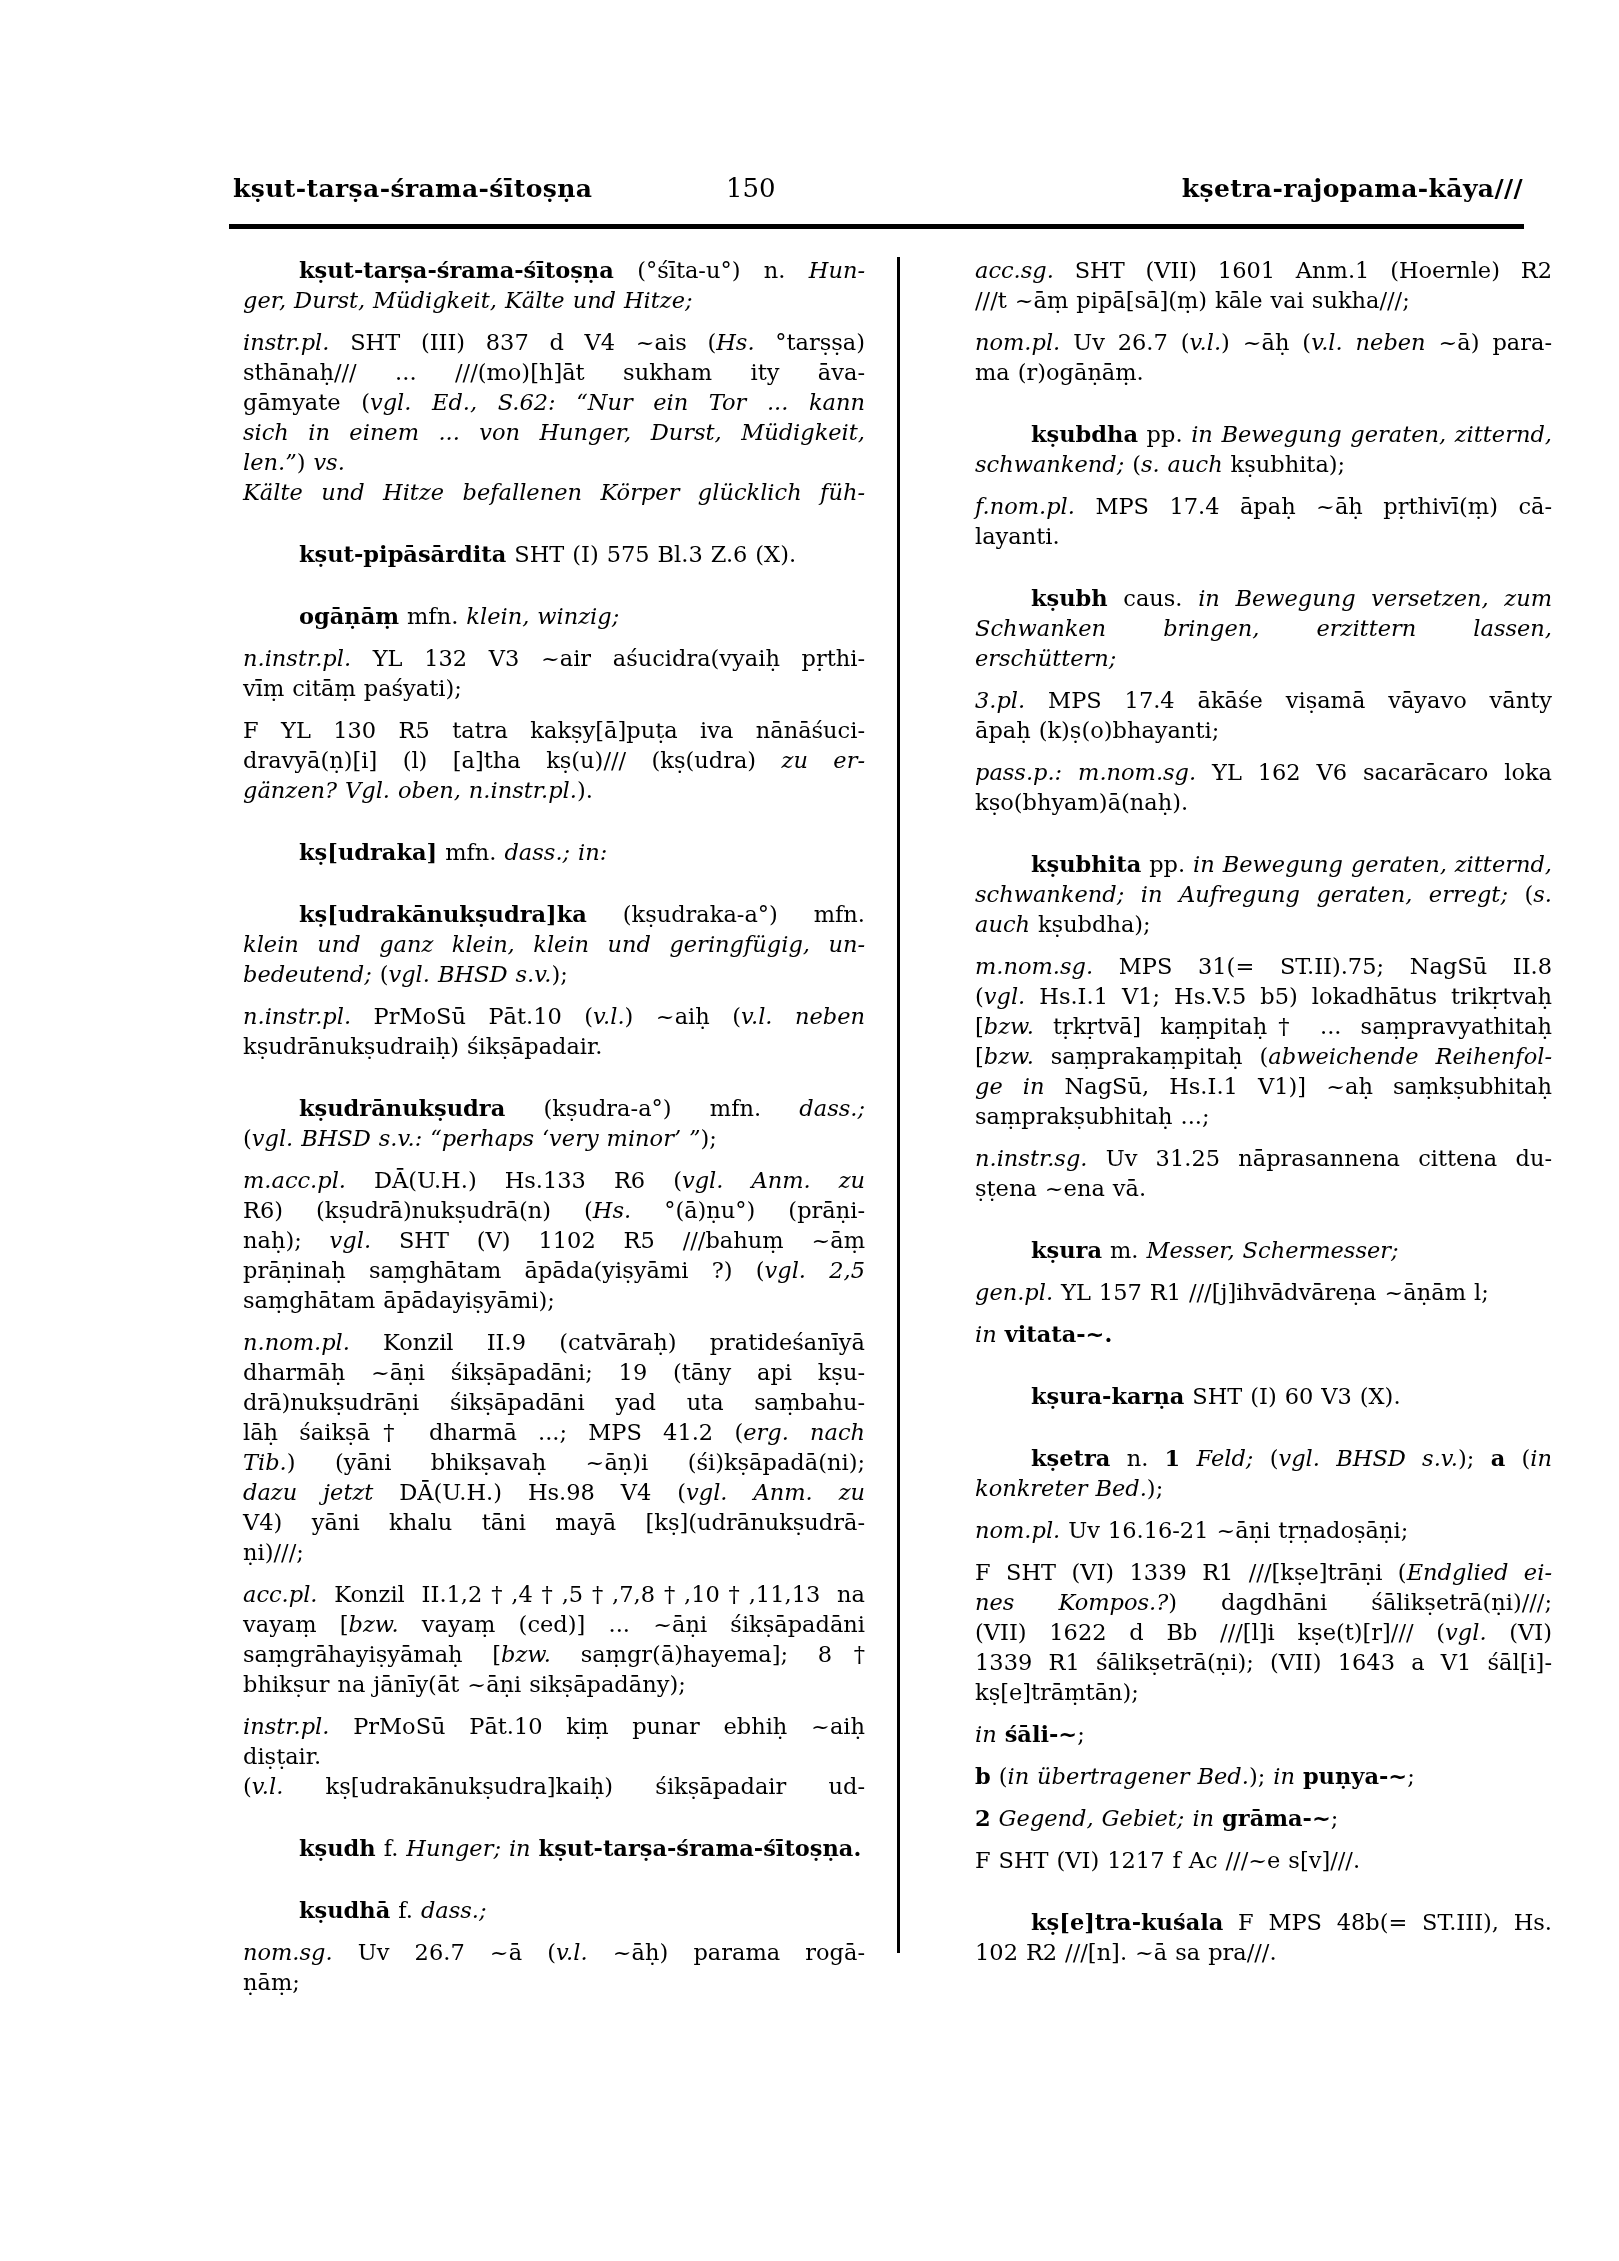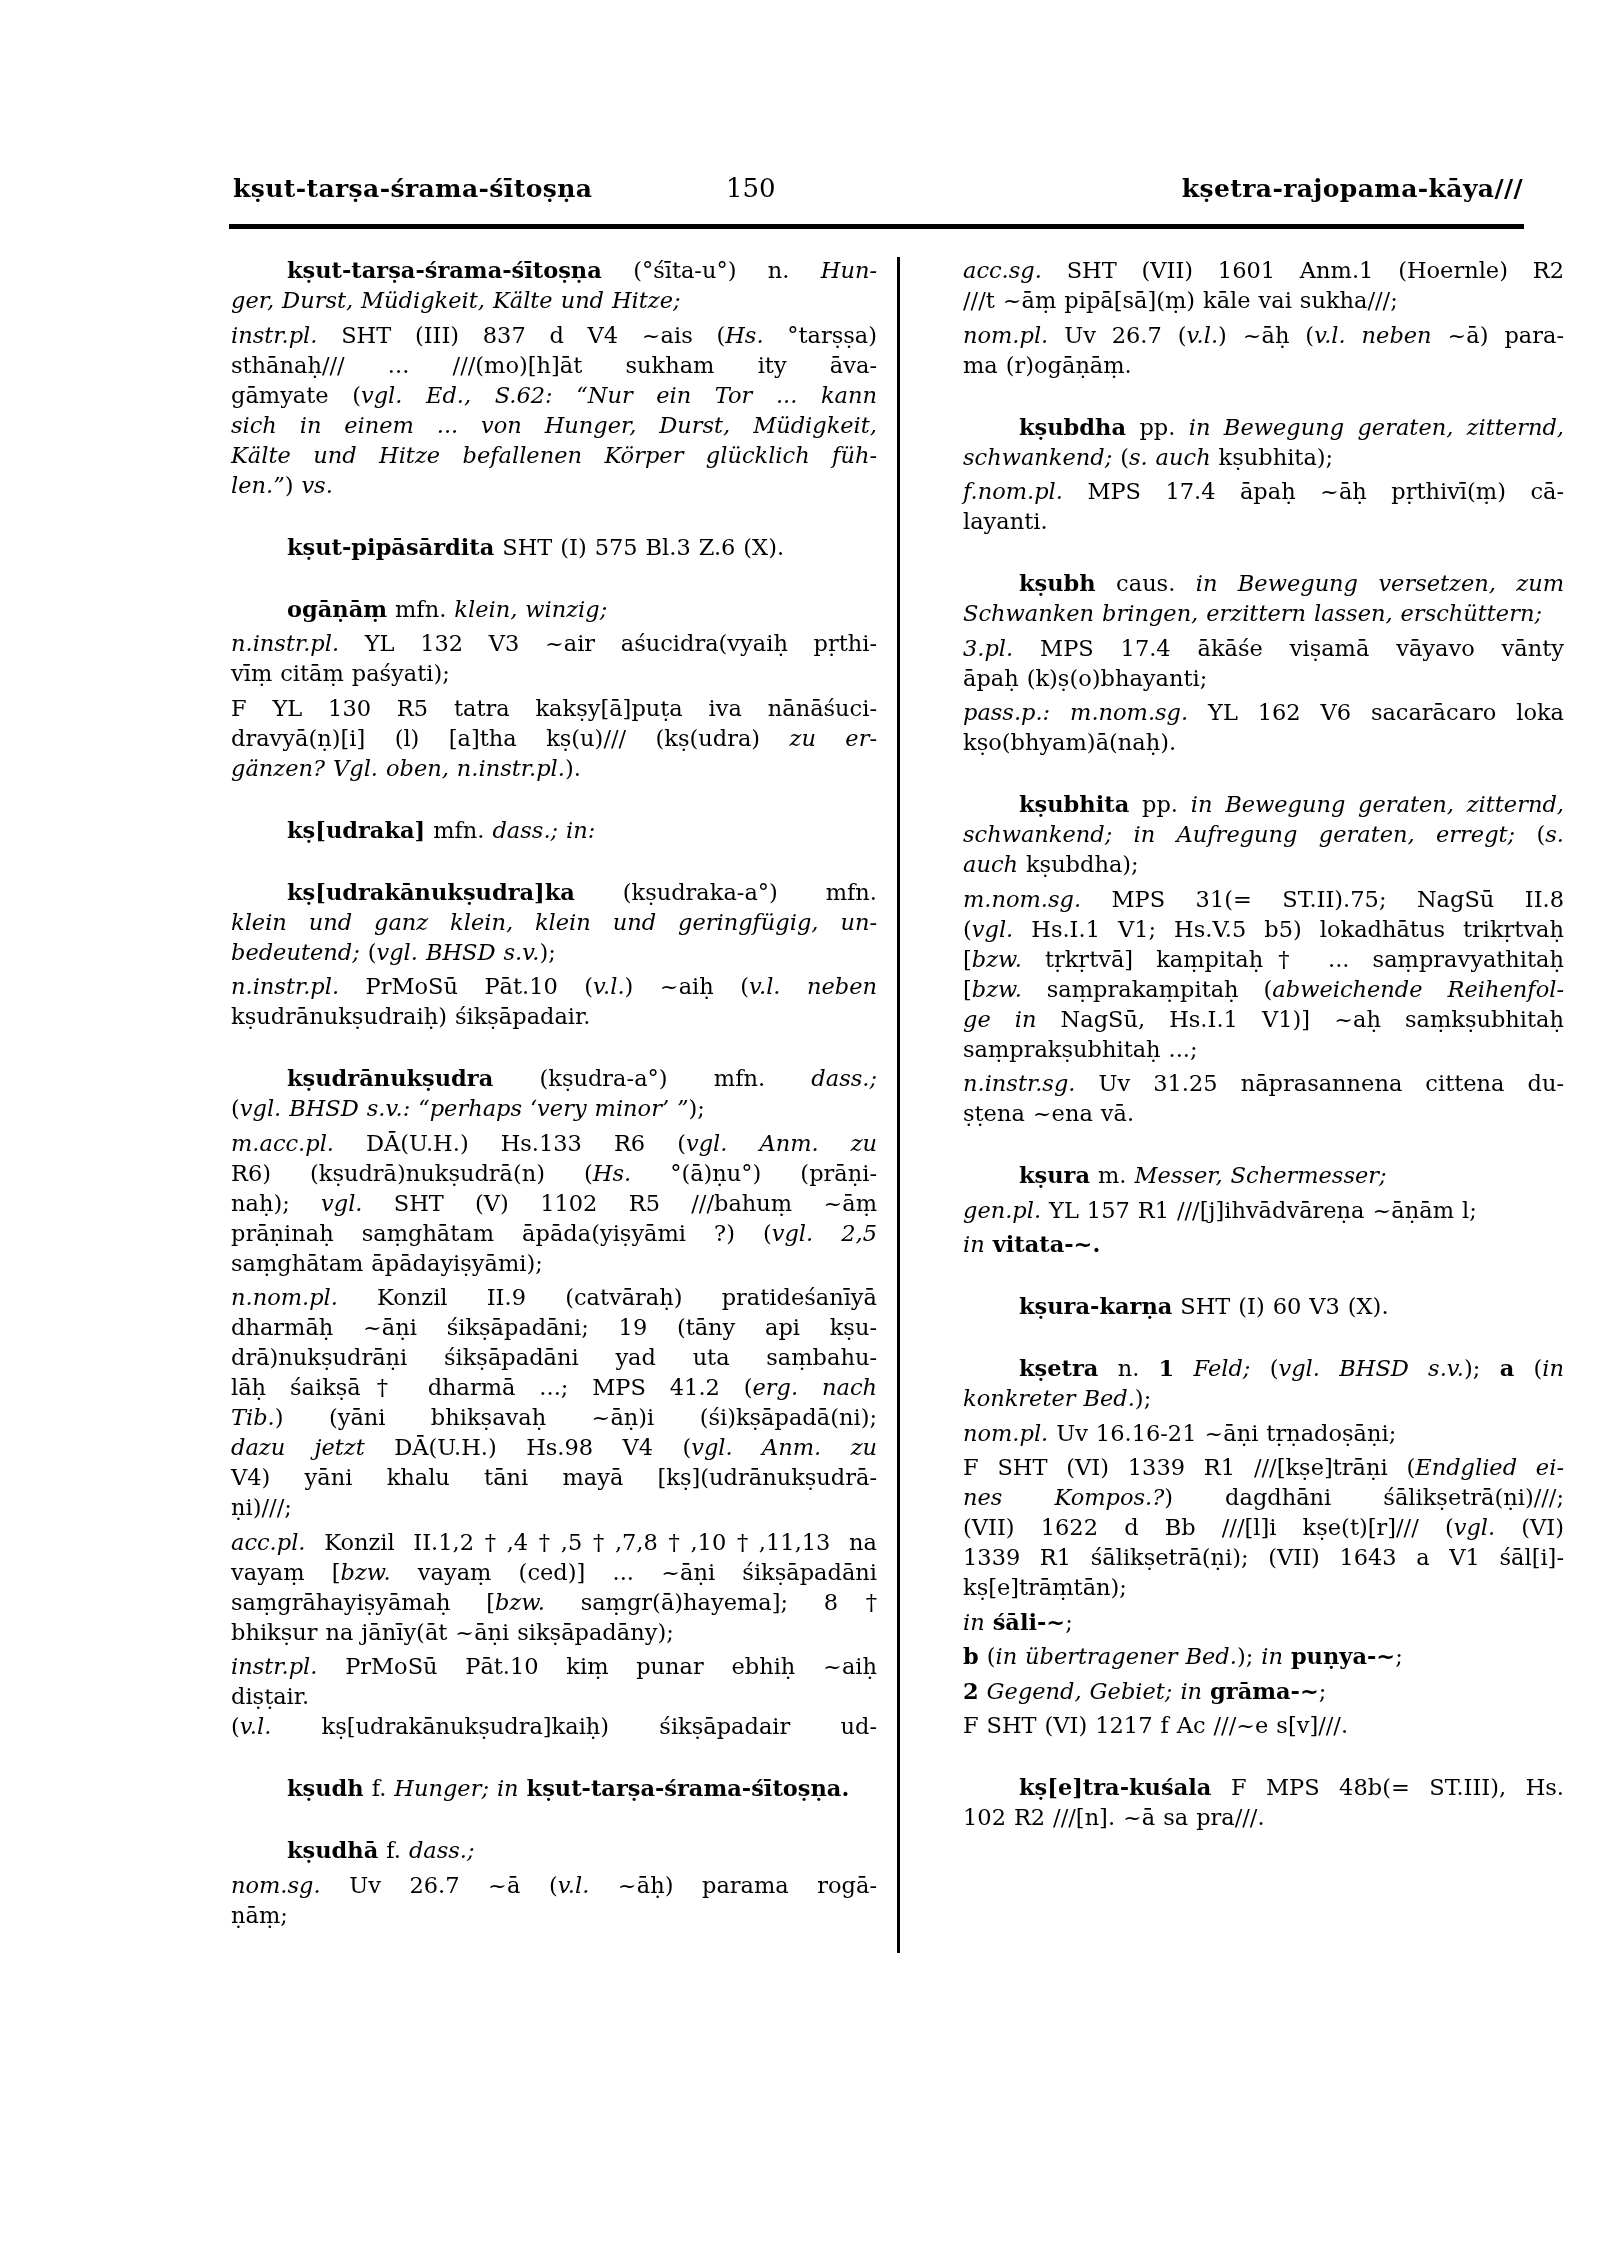--- a/index.html
+++ b/index.html
@@ -12,21 +12,21 @@
   .page{position:absolute;inset:0;}
   .running-head{position:absolute;top:174px;font-size:25px;font-weight:bold;letter-spacing:0.4px;}
   .running-head.left{left:233px;}
   .running-head.right{right:97px;}
   .page-number{position:absolute;top:173px;left:726px;width:150px;font-size:26px;}
   .header-rule{position:absolute;left:229px;top:224px;width:1295px;height:5.3px;background:#000;}
   .column{position:absolute;top:255px;}
   .column.left{left:231px;width:646px;}
   .column.right{left:963px;width:601px;}
   .column-divider{position:absolute;left:897px;top:257px;width:3px;height:1696px;background:#000;}
-  .para{margin:0;}
+  .para{margin:12px;}
   .para.entry{margin-top:32px;}
   .para.form{margin-top:4.5px;}
   .para:first-child{margin-top:0;}
   .para.entry > .line:first-child{text-indent:56px;}
   .line{
     font-size:22.5px;line-height:30px;
     text-align:justify;text-align-last:justify;
     word-spacing:0.8px;
   }
   .line.last{text-align-last:left;}
@@ -45,22 +45,22 @@
   <div class="column left">
       <div class="para entry">
         <div class="line"><b>kṣut-tarṣa-śrama-śītoṣṇa</b><span> (°śīta-u°) n. </span><i>Hun-</i></div>
         <div class="line last"><i>ger, Durst, Müdigkeit, Kälte und Hitze;</i></div>
       </div>
       <div class="para form">
         <div class="line"><i>instr.pl.</i><span> SHT (III) 837 d V4 ~ais (</span><i>Hs.</i><span> °tarṣṣa)</span></div>
         <div class="line"><span>sthānaḥ/// ... ///(mo)[h]āt sukham ity āva-</span></div>
         <div class="line"><span>gāmyate (</span><i>vgl. Ed., S.62: “Nur ein Tor ... kann</i></div>
         <div class="line"><i>sich in einem ... von Hunger, Durst, Müdigkeit,</i></div>
+        <div class="line last"><i>len.”</i><span>) </span><i>vs.</i></div>
         <div class="line"><i>Kälte und Hitze befallenen Körper glücklich füh-</i></div>
-        <div class="line last"><i>len.”</i><span>) </span><i>vs.</i></div>
       </div>
       <div class="para entry">
         <div class="line last"><b>kṣut-pipāsārdita</b><span> SHT (I) 575 Bl.3 Z.6 (X).</span></div>
       </div>
       <div class="para entry">
         <div class="line last"><b>ogāṇāṃ</b><span> mfn. </span><i>klein, winzig;</i></div>
       </div>
       <div class="para form">
         <div class="line"><i>n.instr.pl.</i><span> YL 132 V3 ~air aśucidra(vyaiḥ pṛthi-</span></div>
         <div class="line last"><span>vīṃ citāṃ paśyati);</span></div>

